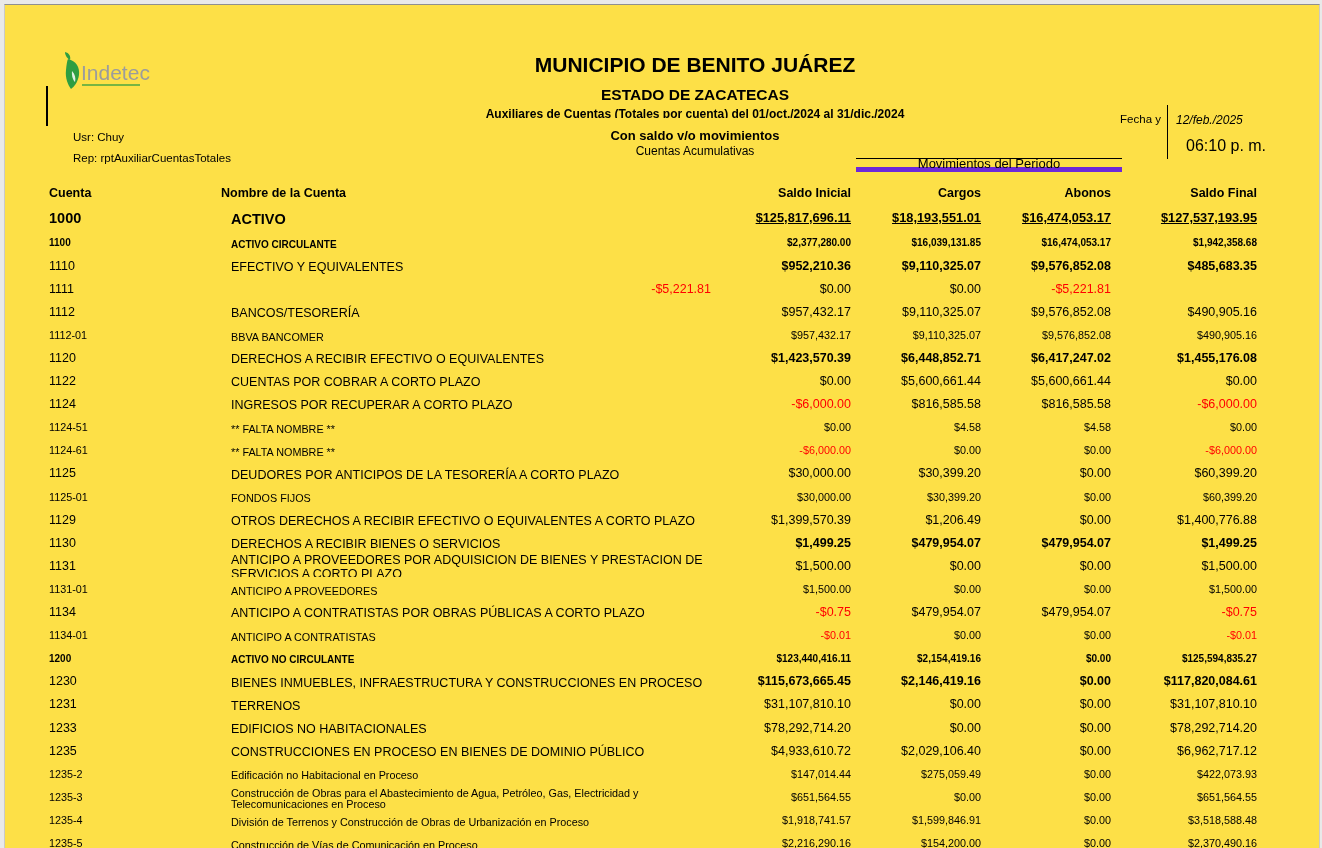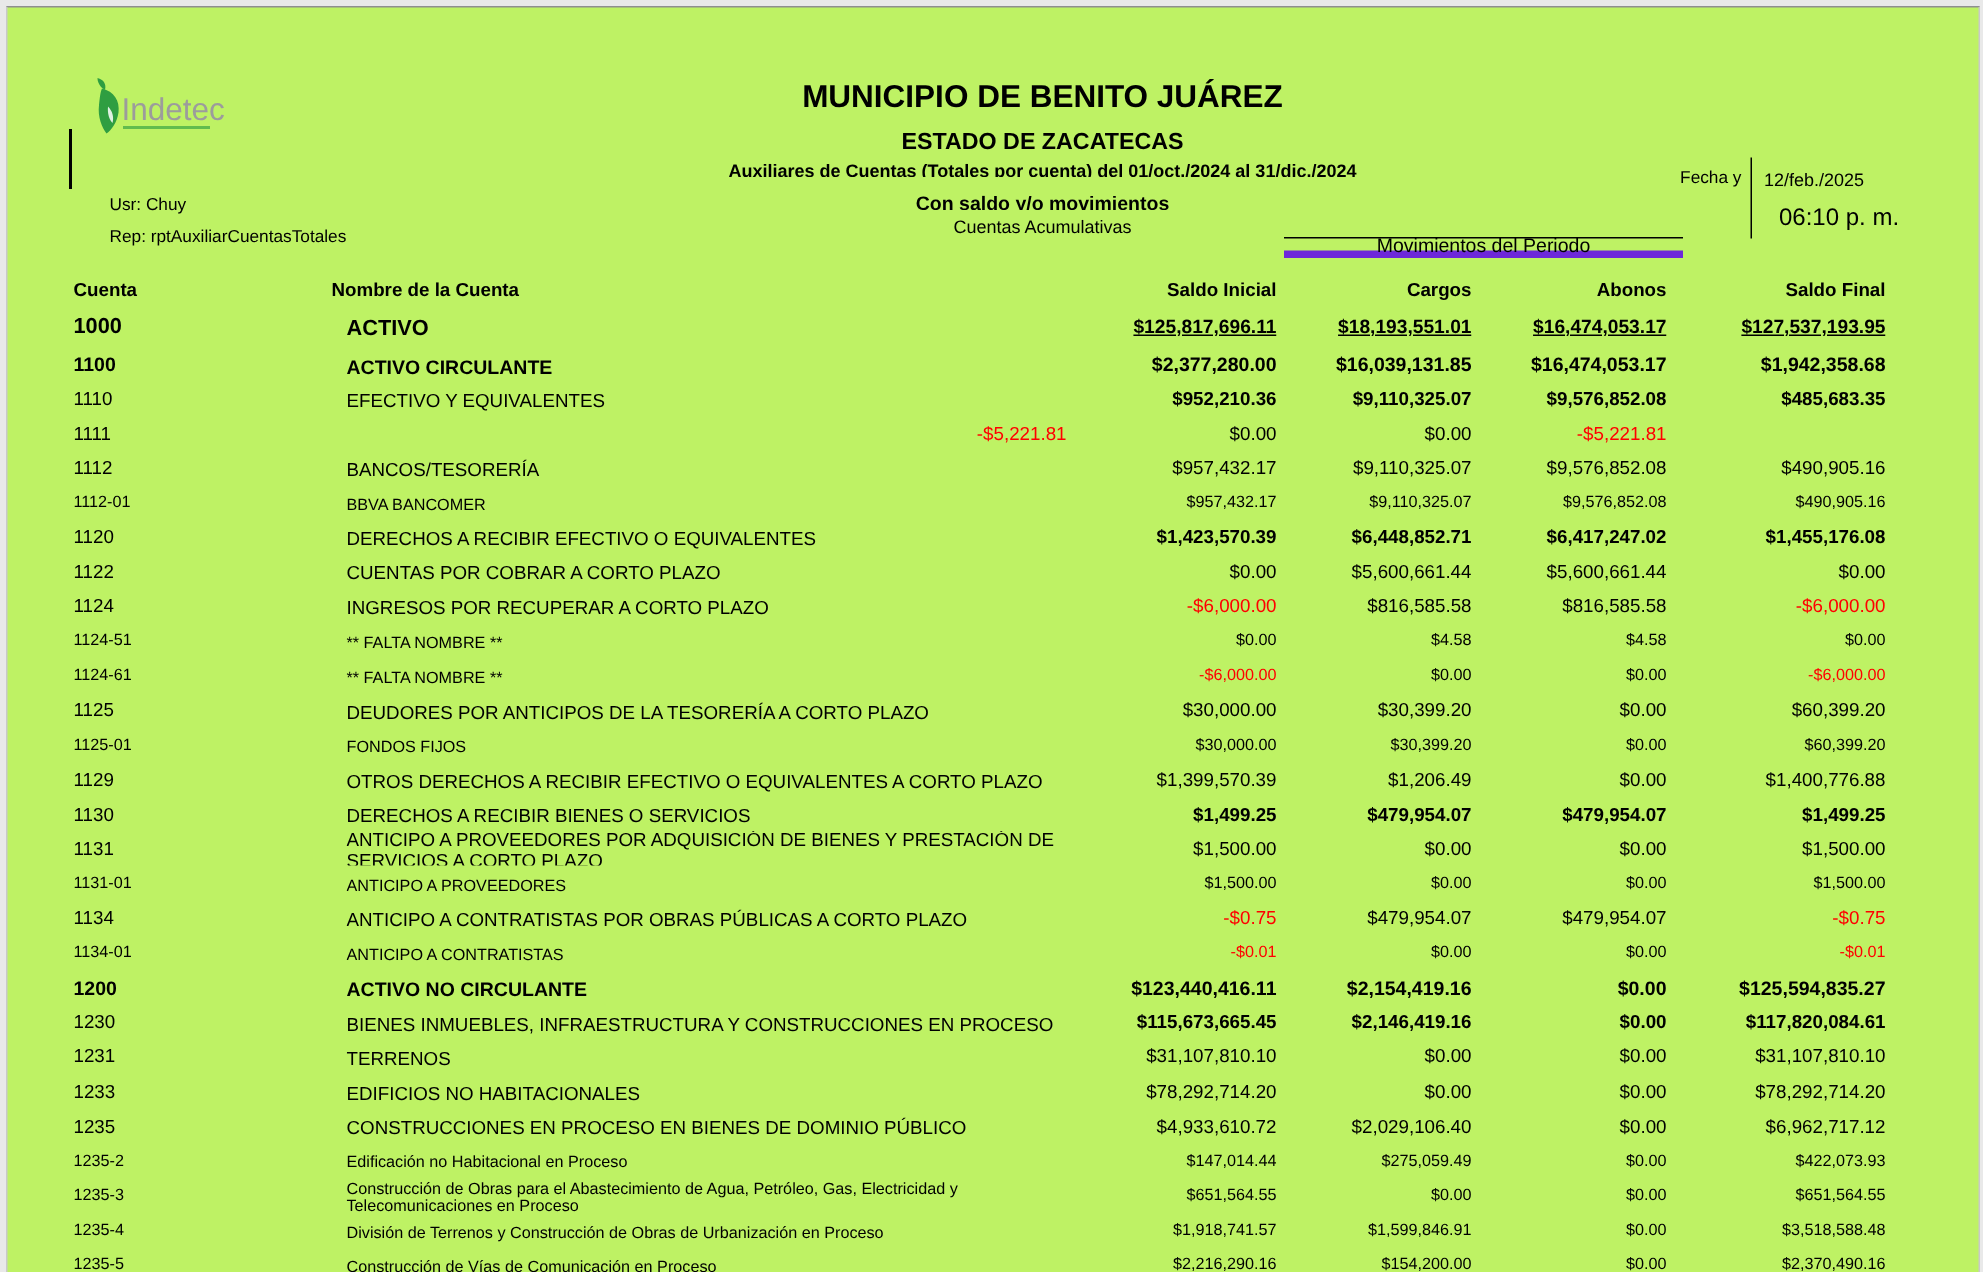--- a/index.html
+++ b/index.html
@@ -1,35 +1,35 @@
 <!DOCTYPE html>
 <html><head>
 <meta charset="utf-8">
 <style>
   * { margin:0; padding:0; box-sizing:border-box; }
   html,body { width:1322px; height:848px; overflow:hidden; background:#e9e9e9;
               font-family:"Liberation Sans", sans-serif; color:#000; }
   .page { position:absolute; left:4px; top:4px; width:1316px; height:844px;
-          background:#bef264; border-top:1px solid #8f8f8f; border-left:1px solid #c9c9c9;
+          background:#fde047; border-top:1px solid #8f8f8f; border-left:1px solid #c9c9c9;
           border-right:1px solid #c9c9c9; overflow:hidden; }
 
   
   .logo { position:absolute; left:51px; top:46px; width:110px; height:44px; }
   .left-tick { position:absolute; left:41px; top:81px; width:2px; height:40px; background:#000; }
   .meta-left { position:absolute; left:68px; top:110px; font-size:11.5px; line-height:21px; color:#000;margin-top:12px; }
   .title-block { position:absolute; left:280px; top:48px; width:820px; text-align:center; }
   .t1 { font-size:21px; font-weight:bold; line-height:23px; }
   .t2 { font-size:15.5px; font-weight:bold; line-height:18px;margin-top:10px; }
   .t3 { font-size:12px; font-weight:bold; line-height:16px; height:12px; overflow:hidden; margin-top:2px; }
   .t4 { font-size:13px; font-weight:bold; line-height:16px; height:12px; overflow:hidden; margin-top:10px; }
   .t5 { font-size:12px; line-height:15px; margin-top:4px; }
   .meta-right { position:absolute; left:1080px; top:100px; width:220px; }
   .fecha-label { position:absolute; right:144px; top:8px; font-size:11.5px; }
   .fecha-sep { position:absolute; right:137px; top:0px; width:1px; height:54px; background:#000; }
-  .fecha-val { position:absolute; left:91px; top:8px; font-size:12px; }
+  .fecha-val { position:absolute; left:91px; top:8px; font-size:12px;font-style:italic; }
   .hora-val { position:absolute; left:101px; top:32px; font-size:16px; }
 
   
   .mov-box { position:absolute; left:851px; top:153px; width:266px; height:14px;
              border-top:1px solid #000; border-bottom:5px solid #6d28d9;
              display:flex; align-items:center; justify-content:center;
              font-size:13px; font-weight:normal; }
   .col-headers { position:absolute; left:0; top:177px; width:1096px; height:22px;
                  display:grid; grid-template-columns:172px 490px 140px 130px 130px 146px;
                  padding-left:44px; align-items:center; font-weight:bold; font-size:12.5px; }
@@ -40,21 +40,21 @@
   .row { display:grid; grid-template-columns:172px 490px 140px 130px 130px 146px;
          padding-left:44px; height:23.1px; font-size:12.5px; }
   .cell { overflow:hidden; display:flex; align-items:center; }
   .cell.num { justify-content:flex-end; text-align:right; }
   .cell.name { align-items:center;margin-left:10px; }
   .cell.name .nm { padding-top:4px; line-height:13.5px; }
   .neg { color:#ff0000; }
 
   .row.root { height:27px; font-size:14.5px; font-weight:bold; }
   .row.root .num span { text-decoration:underline; font-size:12.8px; }
-  .row.group { font-weight:bold; font-size:13px; }
+  .row.group { font-weight:bold; font-size:10px; }
   .row.sub .num { font-weight:bold; }
   .row.detail { font-size:10.8px; }
   .row.detail .cell.name .nm { padding-top:5px; line-height:11.5px; }
 </style>
 </head>
 <body>
 
 <div class="page">
 
   <div class="logo">

